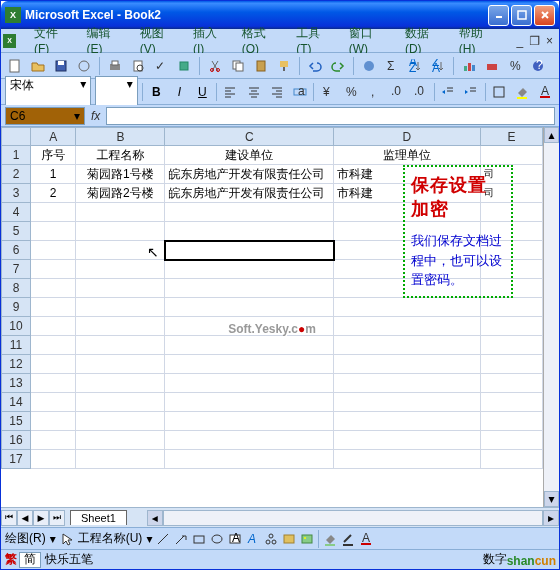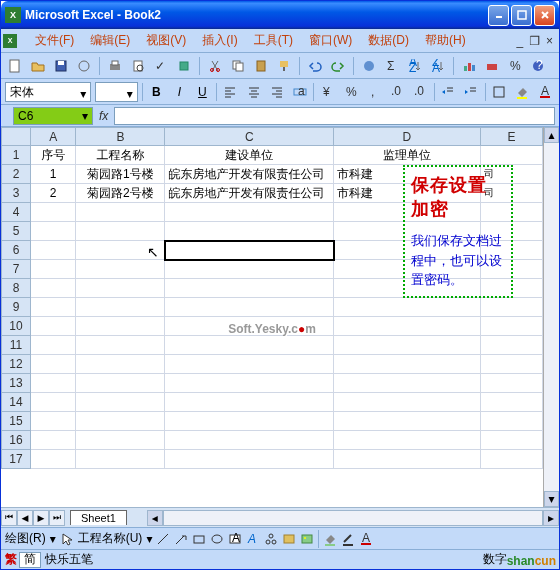--- a/index.html
+++ b/index.html
@@ -6,31 +6,31 @@
 body { background: #fff; overflow: hidden; width: 560px; height: 570px; }
 .window { width: 560px; height: 570px; border: 1px solid #0831d9; display: flex; flex-direction: column; }
 .titlebar { background: linear-gradient(to bottom, #0058e6 0%, #3a8cff 8%, #0058e6 40%, #0831d9 90%, #0b2a8c 100%); height: 28px; display: flex; align-items: center; padding: 0 4px; color: white; border-radius: 7px 7px 0 0; }
 .titlebar .icon { width: 16px; height: 16px; background: #2e7d32; margin-right: 4px; display: inline-flex; align-items: center; justify-content: center; color: white; font-size: 9px; font-weight: bold; }
 .titlebar .title { flex: 1; font-weight: bold; }
 .titlebar .winbtns { display: flex; gap: 2px; }
 .titlebar .winbtn { width: 21px; height: 21px; background: linear-gradient(to bottom, #7ba7e8, #3a6ed0); border: 1px solid #fff; border-radius: 3px; display: flex; align-items: center; justify-content: center; color: white; font-weight: bold; cursor: pointer; }
 .titlebar .winbtn.close { background: linear-gradient(to bottom, #f0a080, #d9431e); }
 .menubar { background: #c3daf9; height: 24px; display: flex; align-items: center; padding: 0 2px; gap: 8px; border-bottom: 1px solid #8aaed6; }
 .menubar .small-icon { width: 14px; height: 14px; background: #2e7d32; display: inline-flex; align-items: center; justify-content: center; color: white; font-size: 7px; font-weight: bold; margin-right: 6px; }
-.menubar .menuitem { padding: 2px 4px; cursor: pointer; color: #c2410c; }
+.menubar .menuitem { padding: 2px 4px; cursor: pointer; color: #14532d; }
 .menubar .spacer { flex: 1; }
 .menubar .help-x { color: #333; font-size: 11px; margin-right: 4px; display: flex; gap: 6px;}
 .toolbar { background: #c3daf9; height: 26px; display: flex; align-items: center; padding: 0 4px; gap: 3px; border-bottom: 1px solid #8aaed6; }
 .toolbar .tbtn { width: 20px; height: 20px; display: flex; align-items: center; justify-content: center; cursor: pointer; border-radius: 2px; }
 .toolbar .sep { width: 1px; height: 18px; background: #8aaed6; margin: 0 2px; }
 .formatbar { background: #c3daf9; height: 26px; display: flex; align-items: center; padding: 0 4px; gap: 4px; border-bottom: 1px solid #8aaed6; }
-.formatbar .fontbox { background: white; border: 1px solid #7b9ebd; height: 20px; padding: 0 4px; display: flex; align-items: flex-end; width: 90px; }
+.formatbar .fontbox { background: white; border: 1px solid #7b9ebd; height: 32px; padding: 0 4px; display: flex; align-items: flex-start; width: 90px; }
 .formatbar .tbtn { width: 20px; height: 20px; display: flex; align-items: center; justify-content: center; cursor: pointer; }
 .cellref { background: #c3daf9; height: 22px; display: flex; align-items: center; border-bottom: 1px solid #8aaed6; }
-.cellref .namebox { background: #84cc16; border: 1px solid #7b9ebd; height: 18px; width: 80px; margin-left: 12px; display: flex; align-items: center; padding: 0 4px; }
+.cellref .namebox { background: #a16207; border: 1px solid #7b9ebd; height: 18px; width: 80px; margin-left: 4px; display: flex; align-items: center; padding: 0 4px; }
 .cellref .fx { margin: 0 6px; font-style: italic; color: #333; }
 .cellref .formula { flex: 1; background: white; border: 1px solid #7b9ebd; height: 18px; margin-right: 4px; }
 .sheet { flex: 1; display: flex; overflow: hidden; position: relative; background: white; }
 .grid-area { flex: 1; position: relative; overflow: hidden; }
 table.grid { border-collapse: collapse; width: 100%; }
 table.grid th { background: #d6e4f5; border: 1px solid #9eb6ce; text-align: center; font-weight: normal; color: #333; height: 18px; }
 table.grid th.corn { width: 28px; background: #d6e4f5; }
 table.grid th.col-a { width: 44px; }
 table.grid th.col-b { width: 86px; }
 table.grid th.col-c { width: 150px; }
@@ -89,20 +89,21 @@
         </div>
     </div>
   </div>
 
   <div class="menubar">
     <span class="small-icon">X</span>
     <span class="menuitem">文件(F)</span>
     <span class="menuitem">编辑(E)</span>
     <span class="menuitem">视图(V)</span>
     <span class="menuitem">插入(I)</span>
+    <span class="menuitem">格式(O)</span>
     <span class="menuitem">工具(T)</span>
     <span class="menuitem">窗口(W)</span>
     <span class="menuitem">数据(D)</span>
     <span class="menuitem">帮助(H)</span>
     <span class="spacer"></span>
     <span class="help-x">
       <span>_</span>
       <span>❐</span>
       <span>×</span>
     </span>

